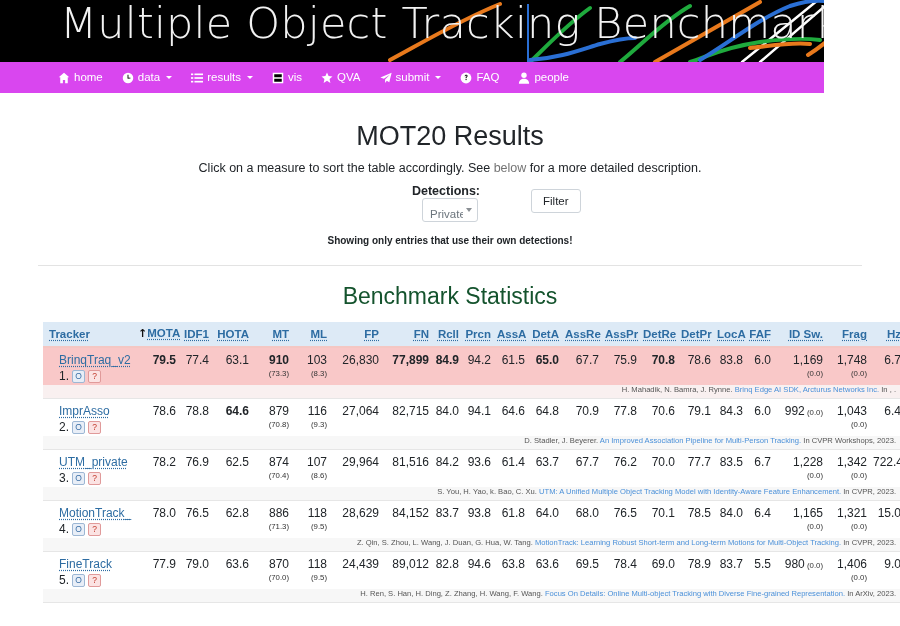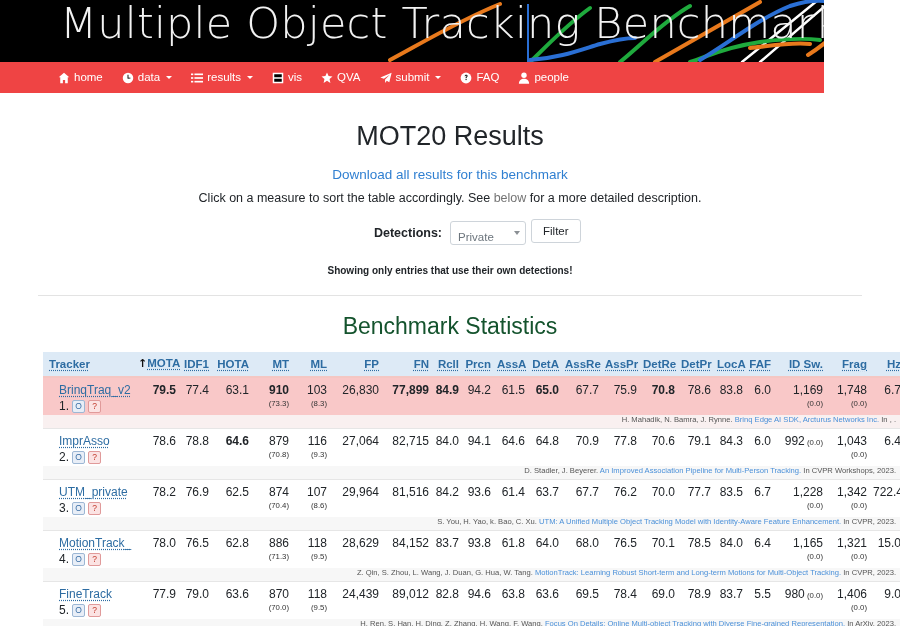--- a/index.html
+++ b/index.html
@@ -33,21 +33,21 @@
     white-space: nowrap;
     z-index: 3;
   }
   .banner-art { position:absolute; left:0; top:0; width:900px; height:62px; z-index:2; }
 
   
   .navbar {
     position: absolute;
     left: 0; top: 62px;
     width: 900px; height: 31px;
-    background: #ef4444;
+    background: #d946ef;
     z-index: 4;
   }
   .nav-left { position:absolute; left:58px; top:0; height:31px; display:flex; align-items:center; gap:19px; }
   .nav-right { position:absolute; right:52px; top:0; height:31px; display:flex; align-items:center; gap:22px; }
   .nav-item {
     display:flex; align-items:center; gap:4px;
     color:#ffffff; font-size:11.5px; text-decoration:none; white-space:nowrap;
     cursor:pointer;
   }
   .nav-item .nav-label { line-height:1; }
@@ -90,28 +90,29 @@
   .sort-hint a { color:#737373; text-decoration:none; cursor:pointer; }
 
   .filter-row {
     margin-top: 14px;
     display:flex;
     align-items:center;
     justify-content:center;
     gap: 0px;
     position: relative;
     height: 28px;
+    flex-direction: column;
   }
   .det-label {
     font-size: 12.5px; font-weight:bold; color:#212529;
     margin-right: 8px;
   }
   .det-select {
     appearance:none; -webkit-appearance:none;
-    width: 76px; height: 24px;
+    width: 56px; height: 24px;
     border: 1px solid #ced4da;
     border-radius: 3px;
     background: #fff;
     color: #6c757d;
     font-size: 11.5px;
     font-family:"Liberation Sans", sans-serif;
     padding: 8px 14px 0 7px;
     cursor:pointer;
   }
   .select-wrap { position:relative; display:inline-block; }
@@ -370,21 +371,20 @@
         </a>
       </div>
 
     </nav>
   </div>
 
   <div class="content">
 
     <h1 class="page-title">MOT20 Results</h1>
 
-    <a class="download-link">Download all results for this benchmark</a>
 
     <div class="sort-hint">
       <span>Click on a measure to sort the table accordingly. See </span><a>below</a><span> for a more detailed description.</span>
     </div>
 
     <div class="filter-row">
       <span class="det-label">Detections:</span>
       <span class="select-wrap">
         <select class="det-select" id="det-select"><option value="Private">Private</option><option value="Public">Public</option><option value="All">All</option></select>
         <i class="sel-caret"></i>

